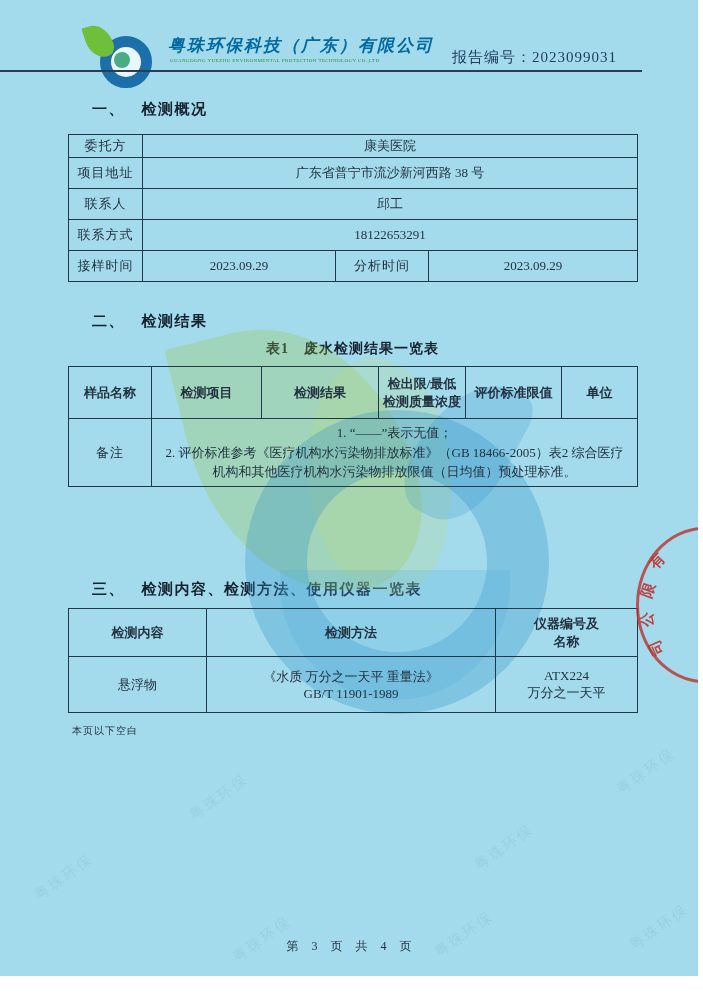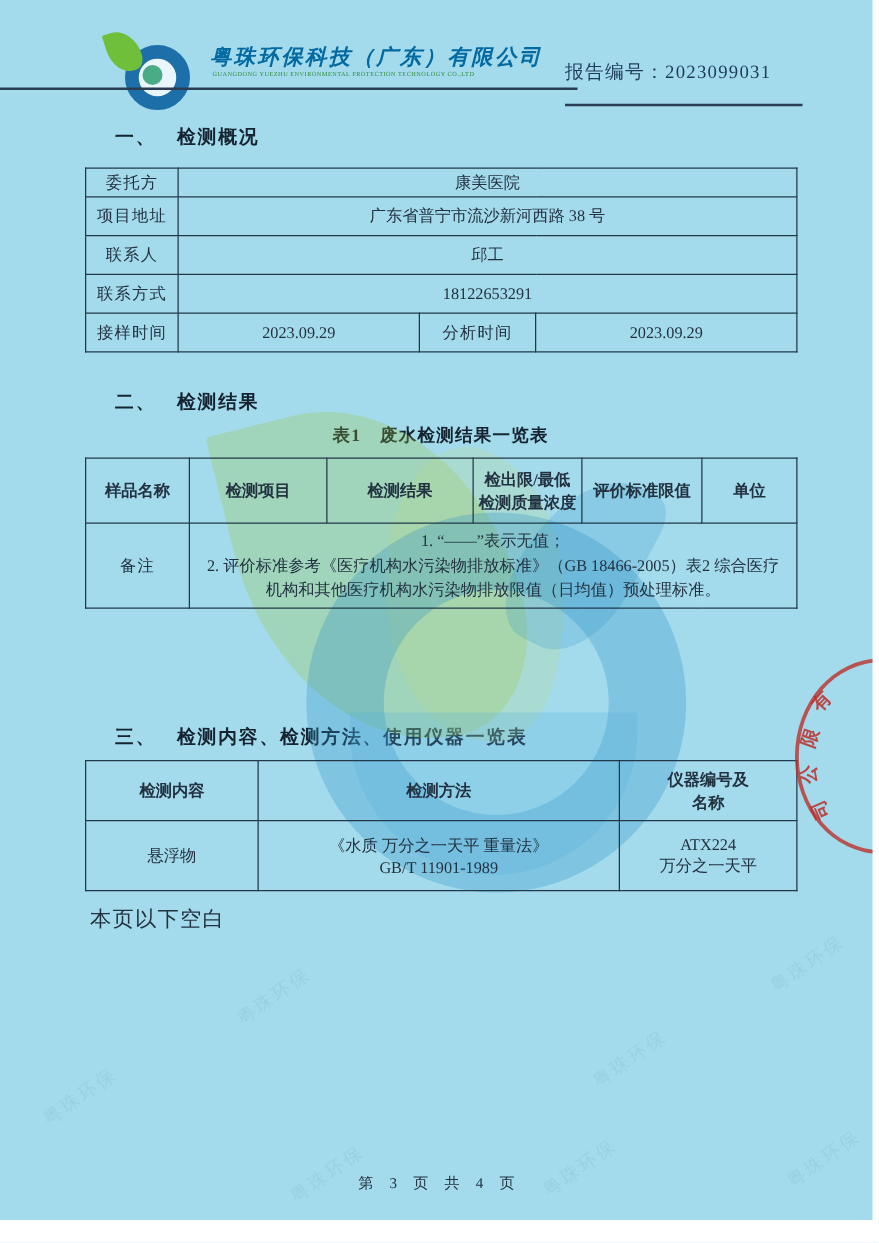--- a/index.html
+++ b/index.html
@@ -11,21 +11,21 @@
   .logo{position:absolute;left:84px;top:26px;width:64px;height:62px;}
   .logo .drop-blue{position:absolute;left:16px;top:10px;width:30px;height:30px;border-radius:50%;
                    border:11px solid #1c6fa8;background:#e9f6fb;}
   .logo .drop-green{position:absolute;left:2px;top:-2px;width:26px;height:34px;background:#6fbf3a;
                     border-radius:4% 95% 40% 85%;transform:rotate(-18deg);}
   .logo .drop-teal{position:absolute;left:30px;top:26px;width:16px;height:16px;border-radius:50%;background:#2e9e72;opacity:.85;}
   .company-cn{position:absolute;left:168px;top:34px;font-size:17px;font-weight:bold;color:#0369a1;
               letter-spacing:2px;font-style:italic;}
   .company-en{position:absolute;left:170px;top:58px;font-size:5px;color:#2e8b3a;letter-spacing:.4px;}
   .report-no{position:absolute;left:452px;top:48px;width:190px;font-size:15px;color:#1f3b5c;
-             border-bottom:2px solid #2a3d55;padding-bottom:16px;letter-spacing:1px;}
+             border-bottom:2px solid #2a3d55;padding-bottom:3px;letter-spacing:1px;}
   .rule-left{position:absolute;left:0;top:70px;width:462px;height:0;border-bottom:2px solid #2a3d55;}
 
   
   .sec-title{position:absolute;left:92px;font-size:15px;font-weight:bold;color:#15222f;letter-spacing:1.5px;}
   .tbl-caption{position:absolute;left:68px;width:569px;text-align:center;font-size:14px;font-weight:bold;
                color:#15222f;letter-spacing:1px;}
 
   
   table.doc{position:absolute;border-collapse:collapse;table-layout:fixed;background:transparent;z-index:2;}
   table.doc td,table.doc th{border:1.6px solid #22384a;font-size:13px;color:#233241;
@@ -53,21 +53,21 @@
   .seal{position:absolute;left:636px;top:527px;width:130px;height:150px;border-radius:50%;
         border:3.5px solid rgba(190,45,40,.78);z-index:4;}
   .seal-char{position:absolute;font-size:15px;font-weight:bold;color:rgba(190,45,40,.85);z-index:5;
              font-family:"Liberation Serif",serif;}
 
   
   .ghost{position:absolute;font-size:15px;color:rgba(80,115,135,.10);transform:rotate(-35deg);
          letter-spacing:2px;z-index:1;pointer-events:none;}
 
   
-  .blank-note{position:absolute;left:72px;top:724px;font-size:17px;color:#233241;letter-spacing:1px;z-index:2;}
+  .blank-note{position:absolute;left:72px;top:724px;font-size:10px;color:#233241;letter-spacing:1px;z-index:2;}
   .page-num{position:absolute;left:0;top:938px;width:703px;text-align:center;font-size:12px;
             color:#233241;letter-spacing:5px;z-index:2;}
 </style>
 </head>
 <body>
 
 <div class="stage">
   <div class="paper">
 
     <div class="wm">

